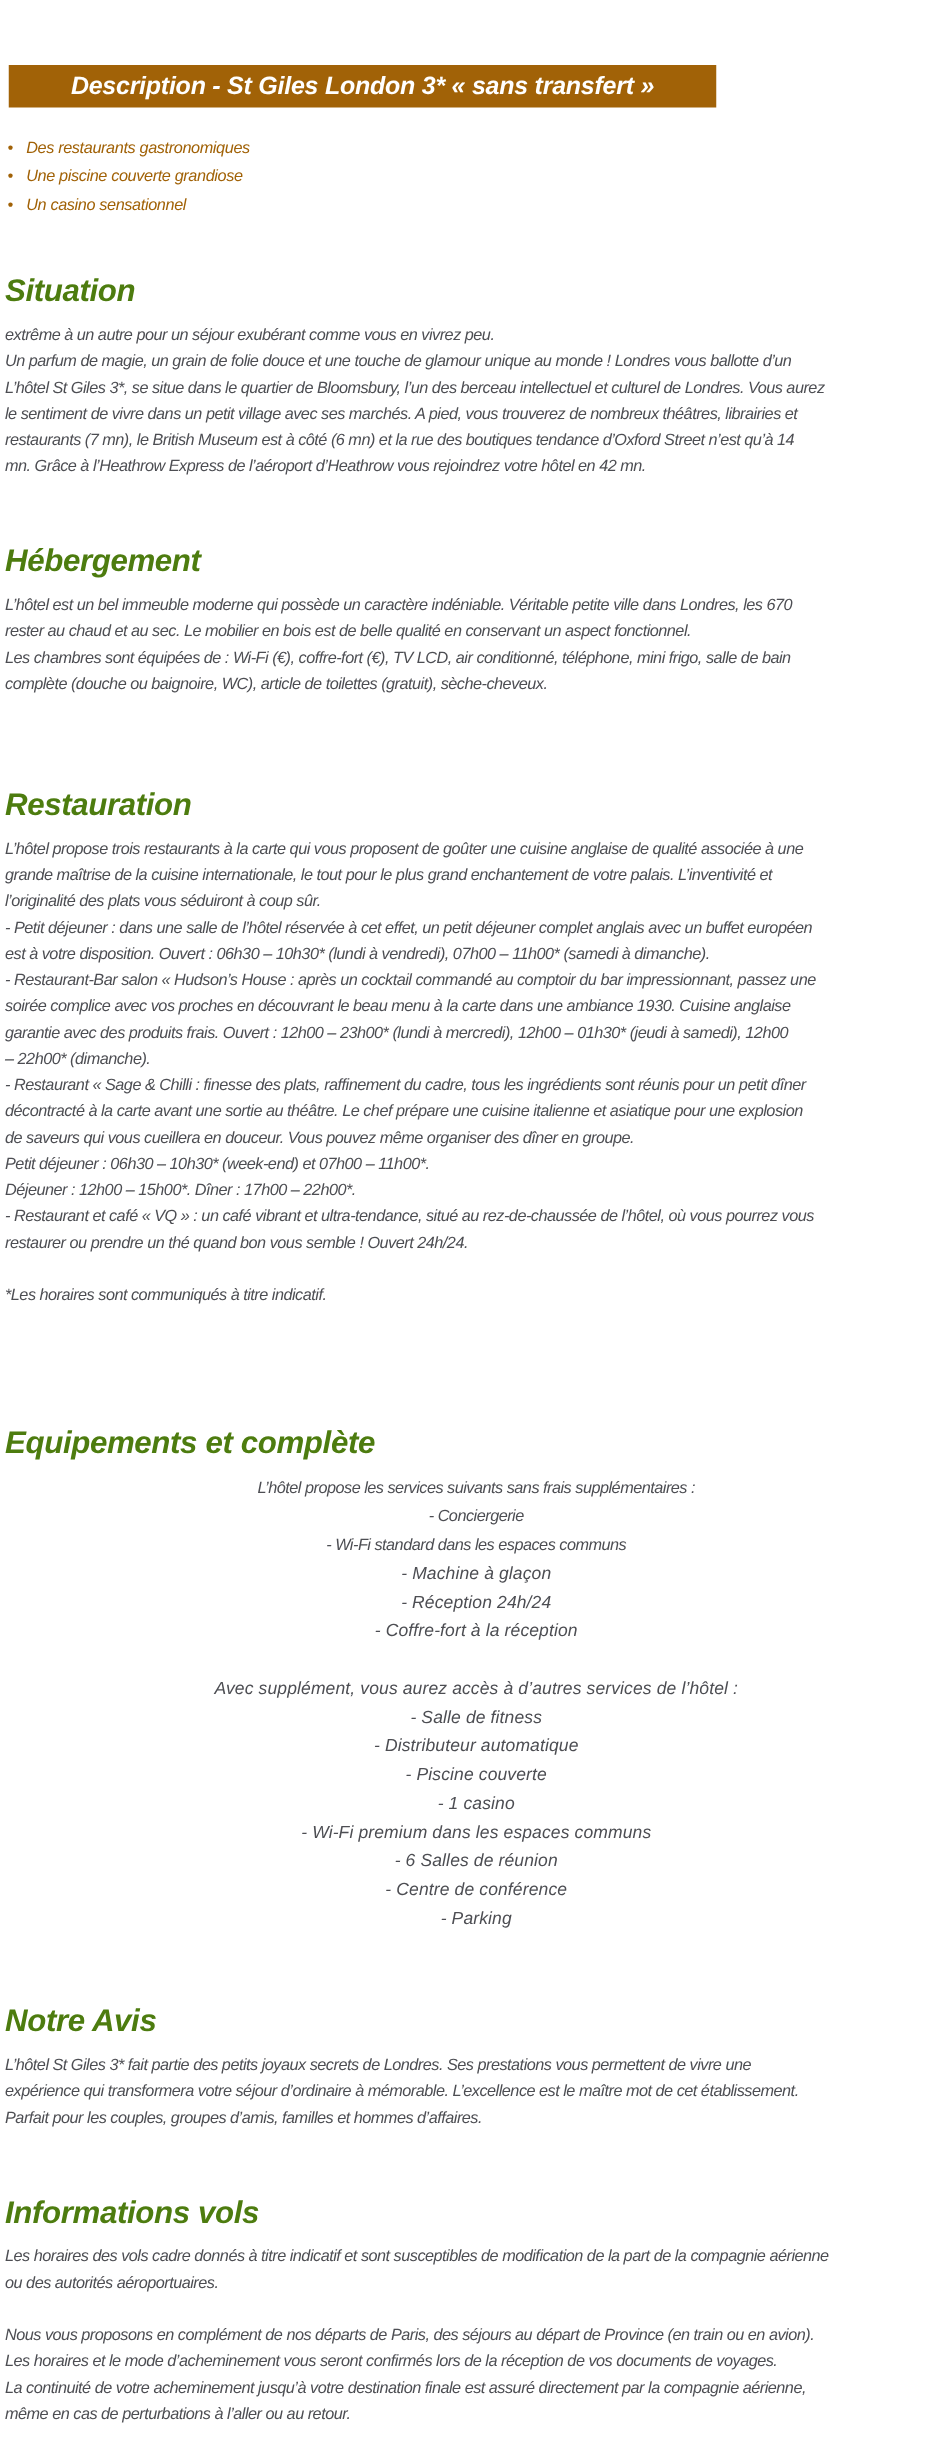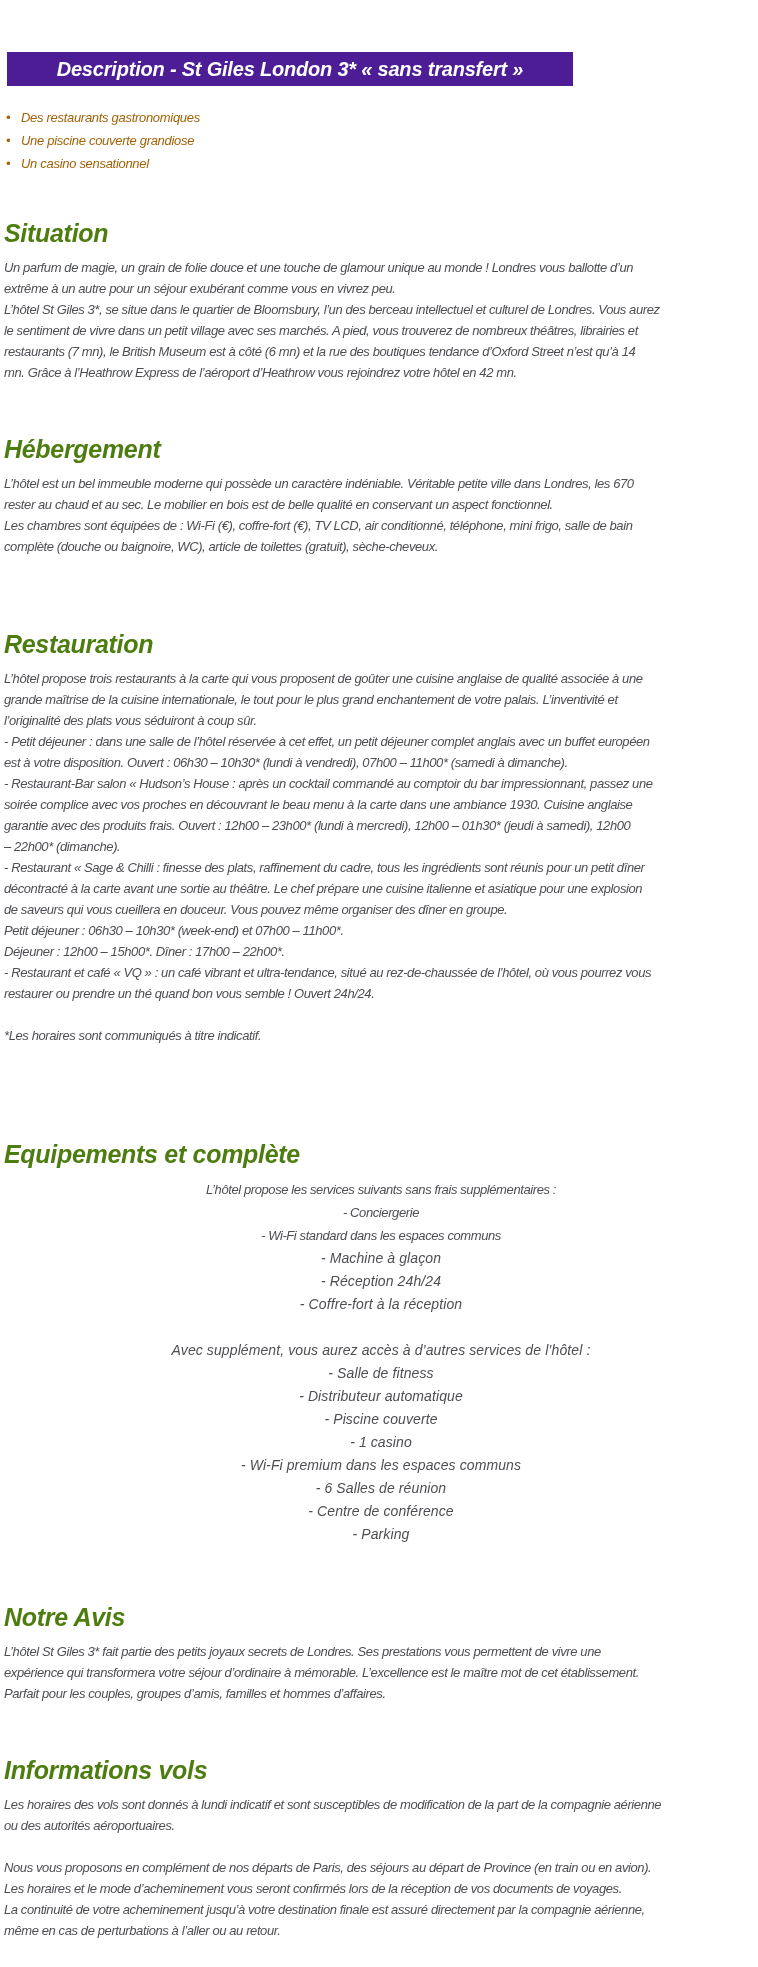--- a/index.html
+++ b/index.html
@@ -10,21 +10,21 @@
   }
   body {
     font-family: "Liberation Sans", sans-serif;
     font-style: italic;
     color: #4d4e53;
   }
   .topbar {
     margin: 52px 0 0 7px;
     width: 566px;
     height: 34px;
-    background: #4c1d95;
+    background: #a16207;
     color: #ffffff;
     font-weight: bold;
     font-size: 20px;
     letter-spacing: -0.2px;
     display: flex;
     align-items: center;
     justify-content: center;
     white-space: nowrap;
     text-align: right;
   }
@@ -90,22 +90,22 @@
 
 <div class="highlights">
     <div class="line">Des restaurants gastronomiques</div>
     <div class="line">Une piscine couverte grandiose</div>
     <div class="line">Un casino sensationnel</div>
   </div>
 
 <section id="sec-situation">
   <h2 class="section-heading">Situation</h2>
   <div class="lines">
+      <div class="line">extrême à un autre pour un séjour exubérant comme vous en vivrez peu.</div>
       <div class="line">Un parfum de magie, un grain de folie douce et une touche de glamour unique au monde ! Londres vous ballotte d’un</div>
-      <div class="line">extrême à un autre pour un séjour exubérant comme vous en vivrez peu.</div>
       <div class="line">L’hôtel St Giles 3*, se situe dans le quartier de Bloomsbury, l’un des berceau intellectuel et culturel de Londres. Vous aurez</div>
       <div class="line">le sentiment de vivre dans un petit village avec ses marchés. A pied, vous trouverez de nombreux théâtres, librairies et</div>
       <div class="line">restaurants (7 mn), le British Museum est à côté (6 mn) et la rue des boutiques tendance d’Oxford Street n’est qu’à 14</div>
       <div class="line">mn. Grâce à l’Heathrow Express de l’aéroport d’Heathrow vous rejoindrez votre hôtel en 42 mn.</div>
     </div>
 </section>
 
 <section id="sec-hebergement">
   <h2 class="section-heading">Hébergement</h2>
   <div class="lines">
@@ -170,21 +170,21 @@
   <div class="lines">
       <div class="line">L’hôtel St Giles 3* fait partie des petits joyaux secrets de Londres. Ses prestations vous permettent de vivre une</div>
       <div class="line">expérience qui transformera votre séjour d’ordinaire à mémorable. L’excellence est le maître mot de cet établissement.</div>
       <div class="line">Parfait pour les couples, groupes d’amis, familles et hommes d’affaires.</div>
     </div>
 </section>
 
 <section id="sec-informations-vols">
   <h2 class="section-heading">Informations vols</h2>
   <div class="lines">
-      <div class="line">Les horaires des vols sont donnés à lundi indicatif et sont susceptibles de modification de la part de la compagnie aérienne</div>
+      <div class="line">Les horaires des vols cadre donnés à titre indicatif et sont susceptibles de modification de la part de la compagnie aérienne</div>
       <div class="line">ou des autorités aéroportuaires.</div>
       <div class="line blank"></div>
       <div class="line">Nous vous proposons en complément de nos départs de Paris, des séjours au départ de Province (en train ou en avion).</div>
       <div class="line">Les horaires et le mode d’acheminement vous seront confirmés lors de la réception de vos documents de voyages.</div>
       <div class="line">La continuité de votre acheminement jusqu’à votre destination finale est assuré directement par la compagnie aérienne,</div>
       <div class="line">même en cas de perturbations à l’aller ou au retour.</div>
     </div>
 </section>
 
 <div class="bottom-pad"></div>

